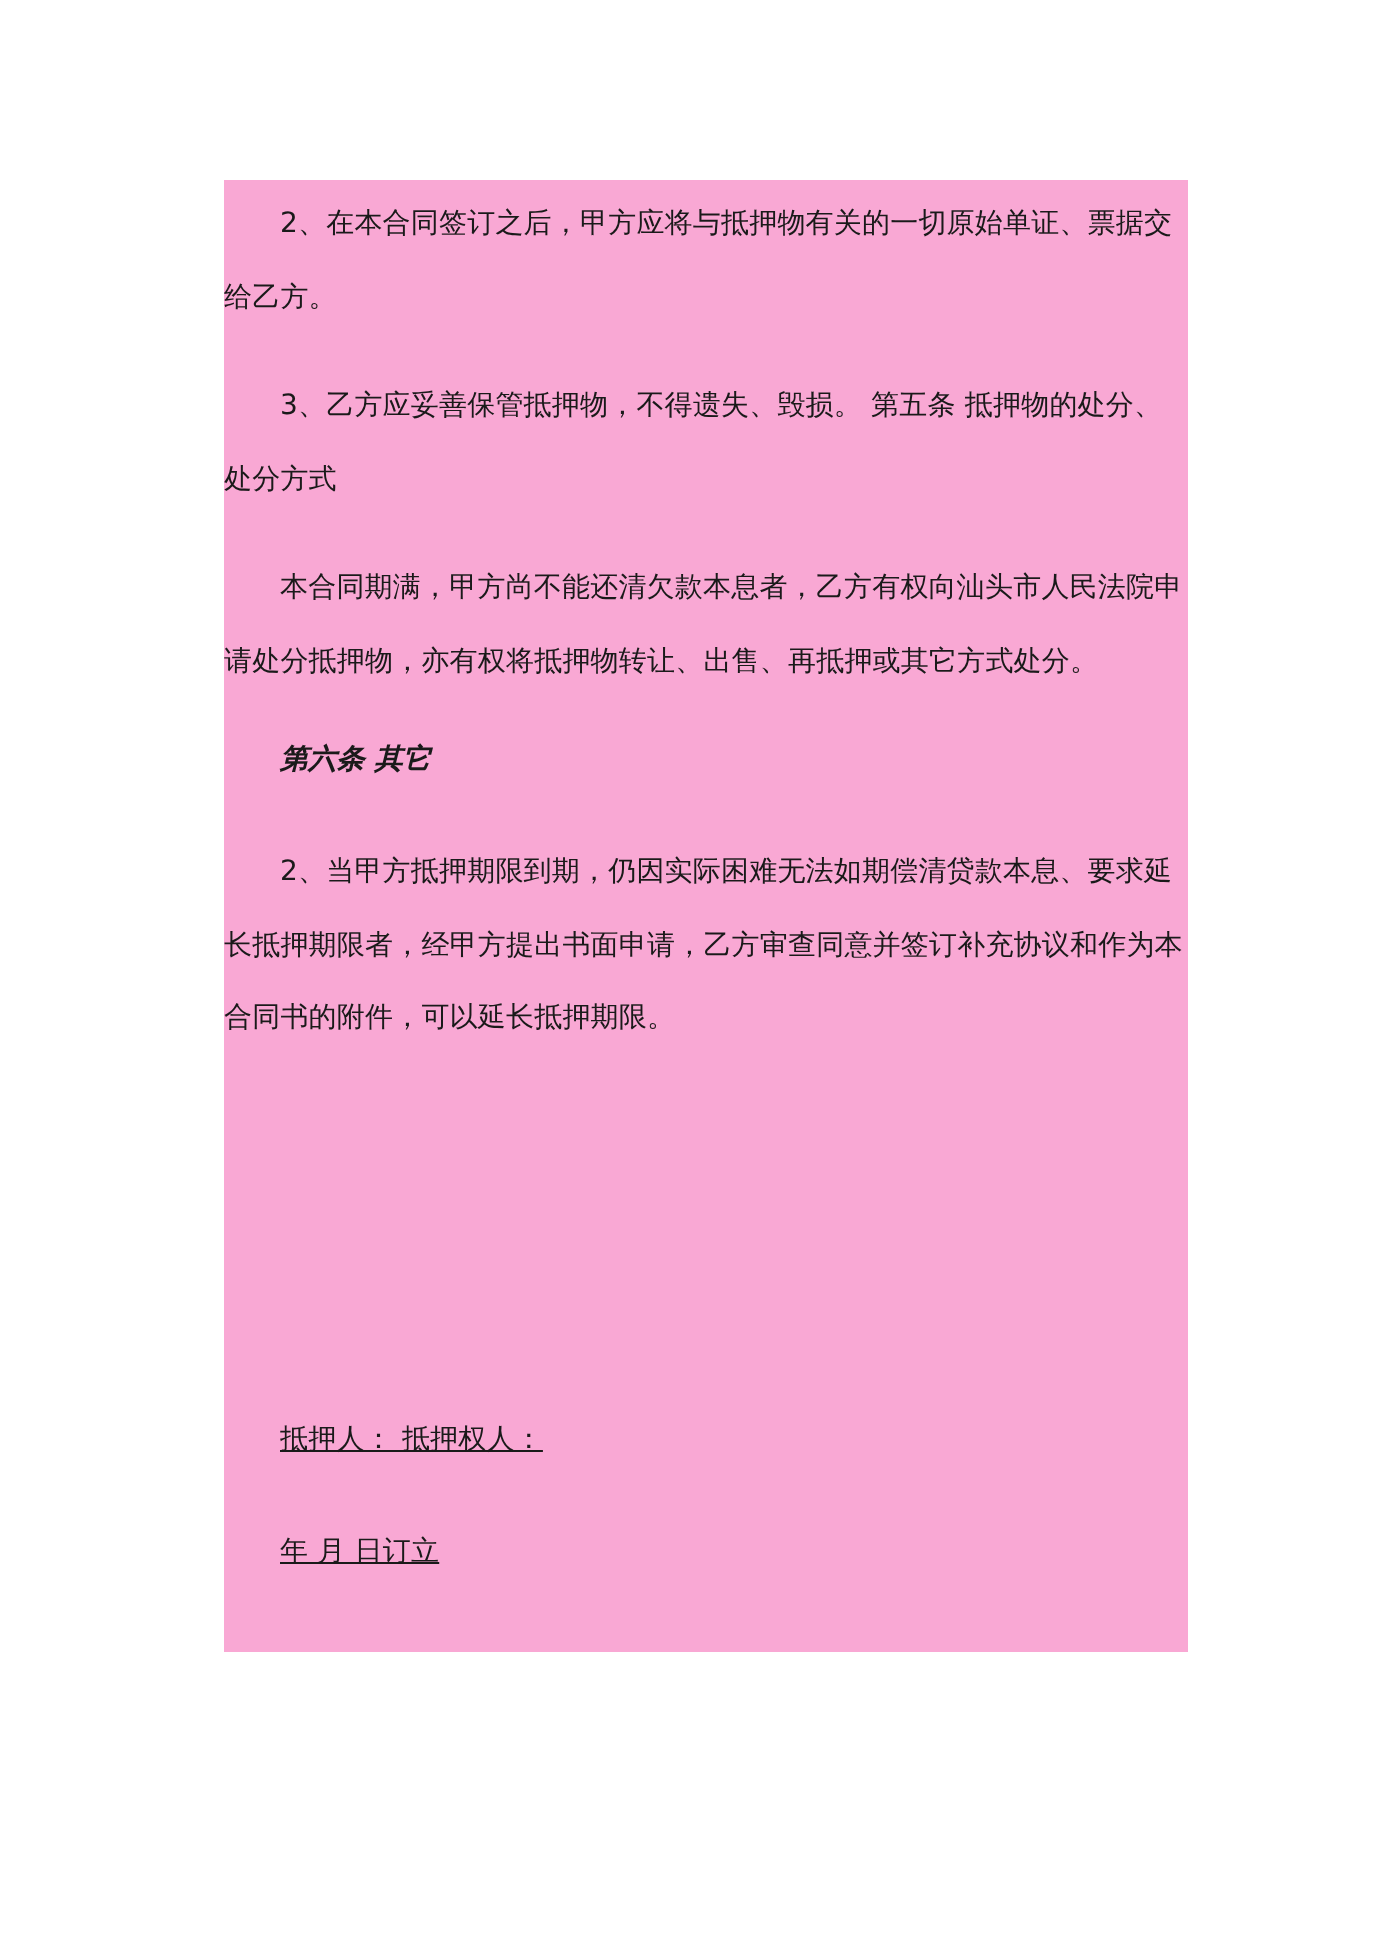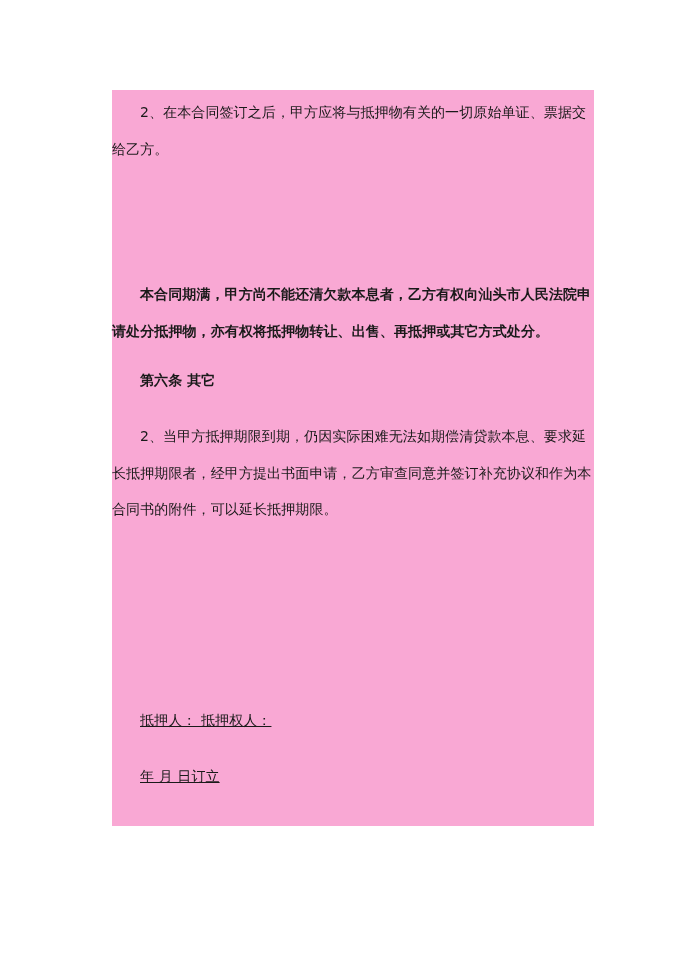--- a/index.html
+++ b/index.html
@@ -37,18 +37,19 @@
     }
     .sig {
       text-indent: 28px;
     }
   </style>
 </head>
 <body>
 
 <div class="content-box">
   <p class="para" style="top: 4px;">2、在本合同签订之后，甲方应将与抵押物有关的一切原始单证、票据交给乙方。</p>
-  <p class="para" style="top: 186px; font-weight: bold;">本合同期满，甲方尚不能还清欠款本息者，乙方有权向汕头市人民法院申请处分抵押物，亦有权将抵押物转让、出售、再抵押或其它方式处分。</p>
-  <p class="para heading" style="top: 272px;">第六条 其它</p>
+  <p class="para" style="top: 95px;">3、乙方应妥善保管抵押物，不得遗失、毁损。 第五条 抵押物的处分、处分方式</p>
+  <p class="para" style="top: 186px;">本合同期满，甲方尚不能还清欠款本息者，乙方有权向汕头市人民法院申请处分抵押物，亦有权将抵押物转让、出售、再抵押或其它方式处分。</p>
+  <p class="para heading" style="top: 272px; font-style: italic;">第六条 其它</p>
   <p class="para" style="top: 328px;">2、当甲方抵押期限到期，仍因实际困难无法如期偿清贷款本息、要求延长抵押期限者，经甲方提出书面申请，乙方审查同意并签订补充协议和作为本合同书的附件，可以延长抵押期限。</p>
   <p class="para sig" style="top: 612px; text-decoration: underline;">抵押人： 抵押权人：</p>
   <p class="para sig" style="top: 668px; text-decoration: underline;">年 月 日订立</p>
 </div>
 
 </body></html>

